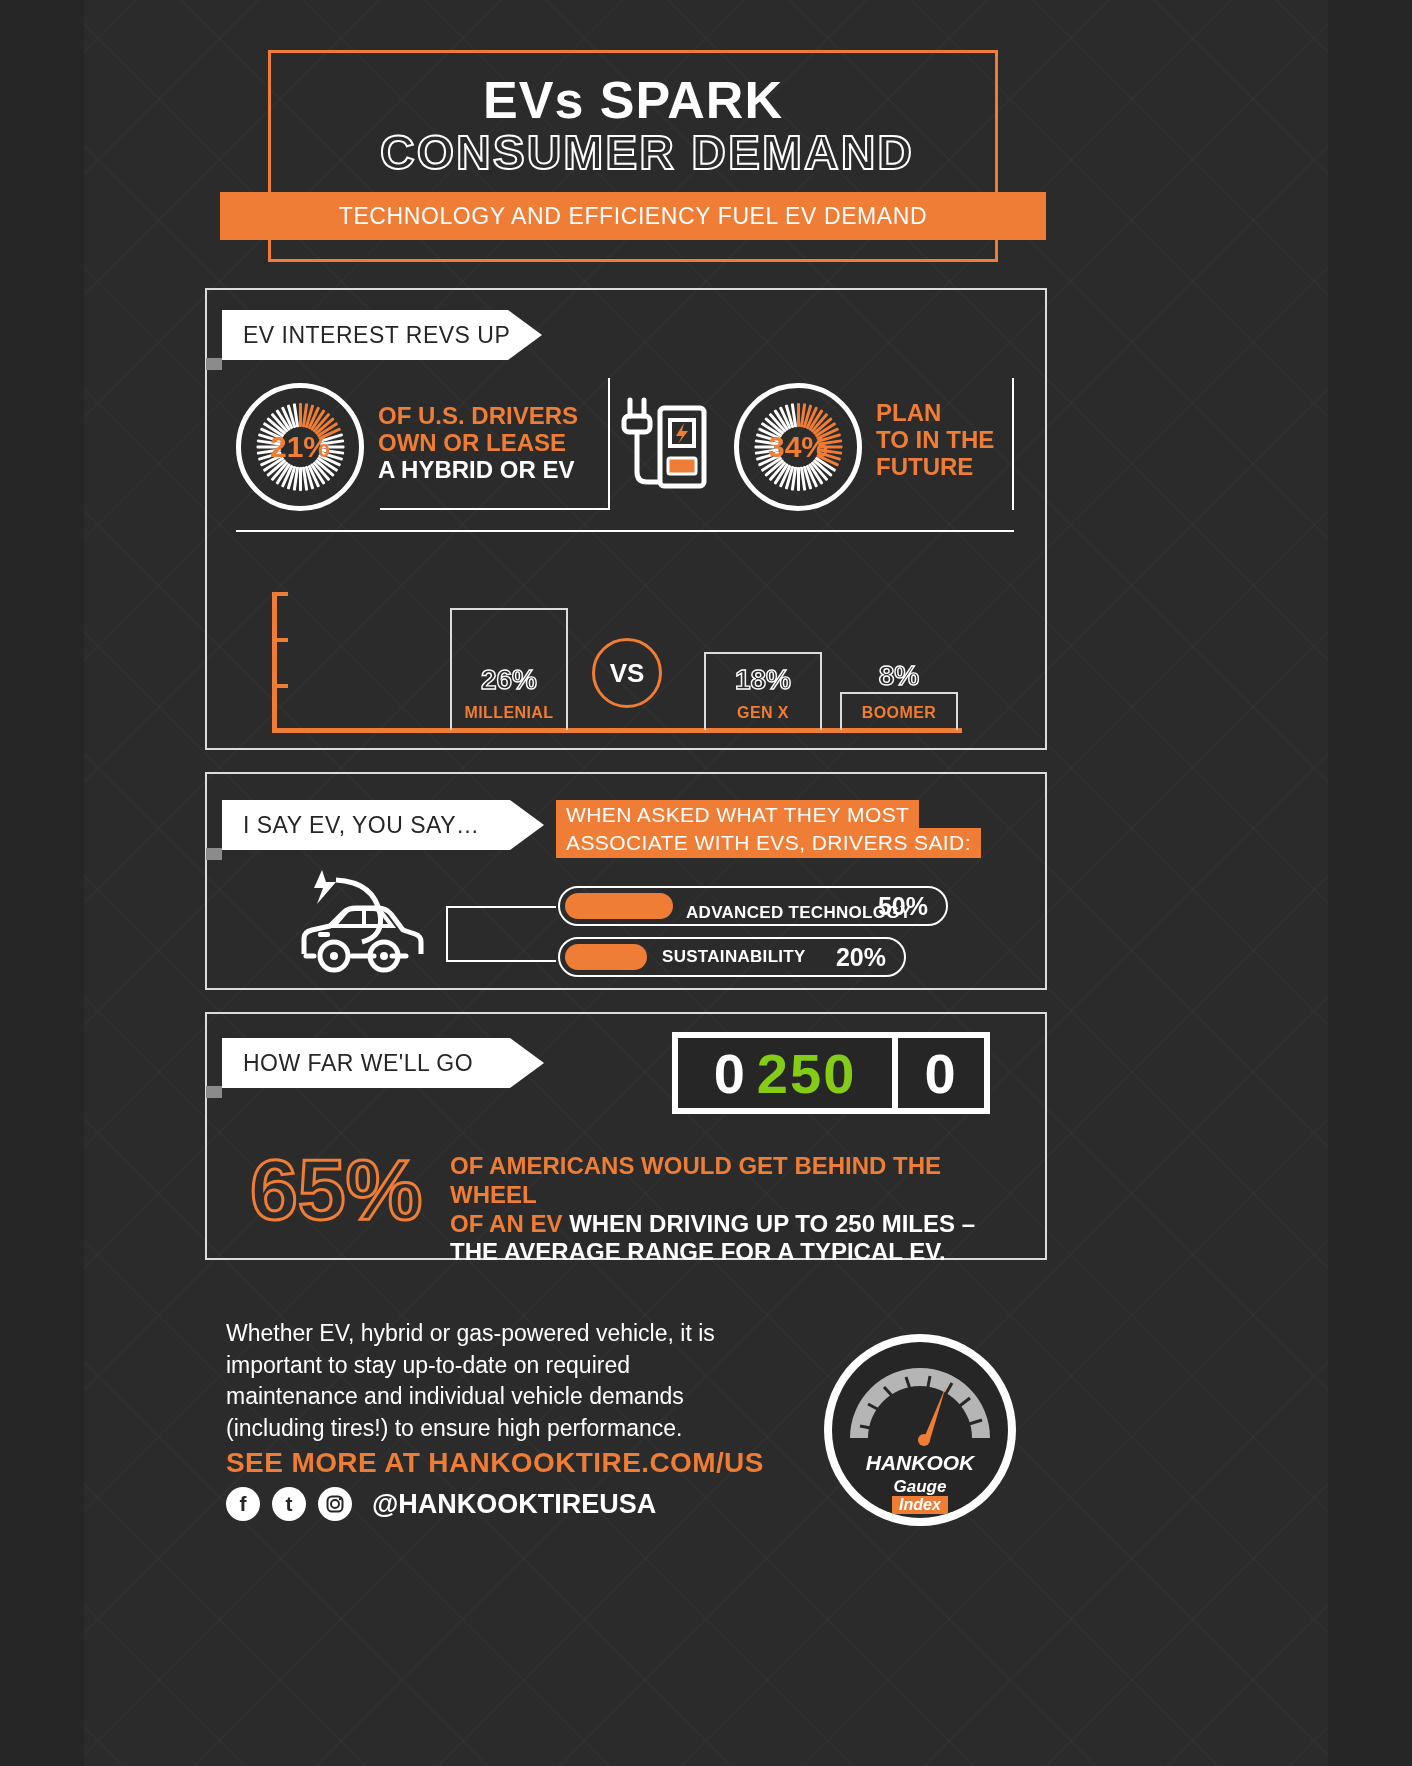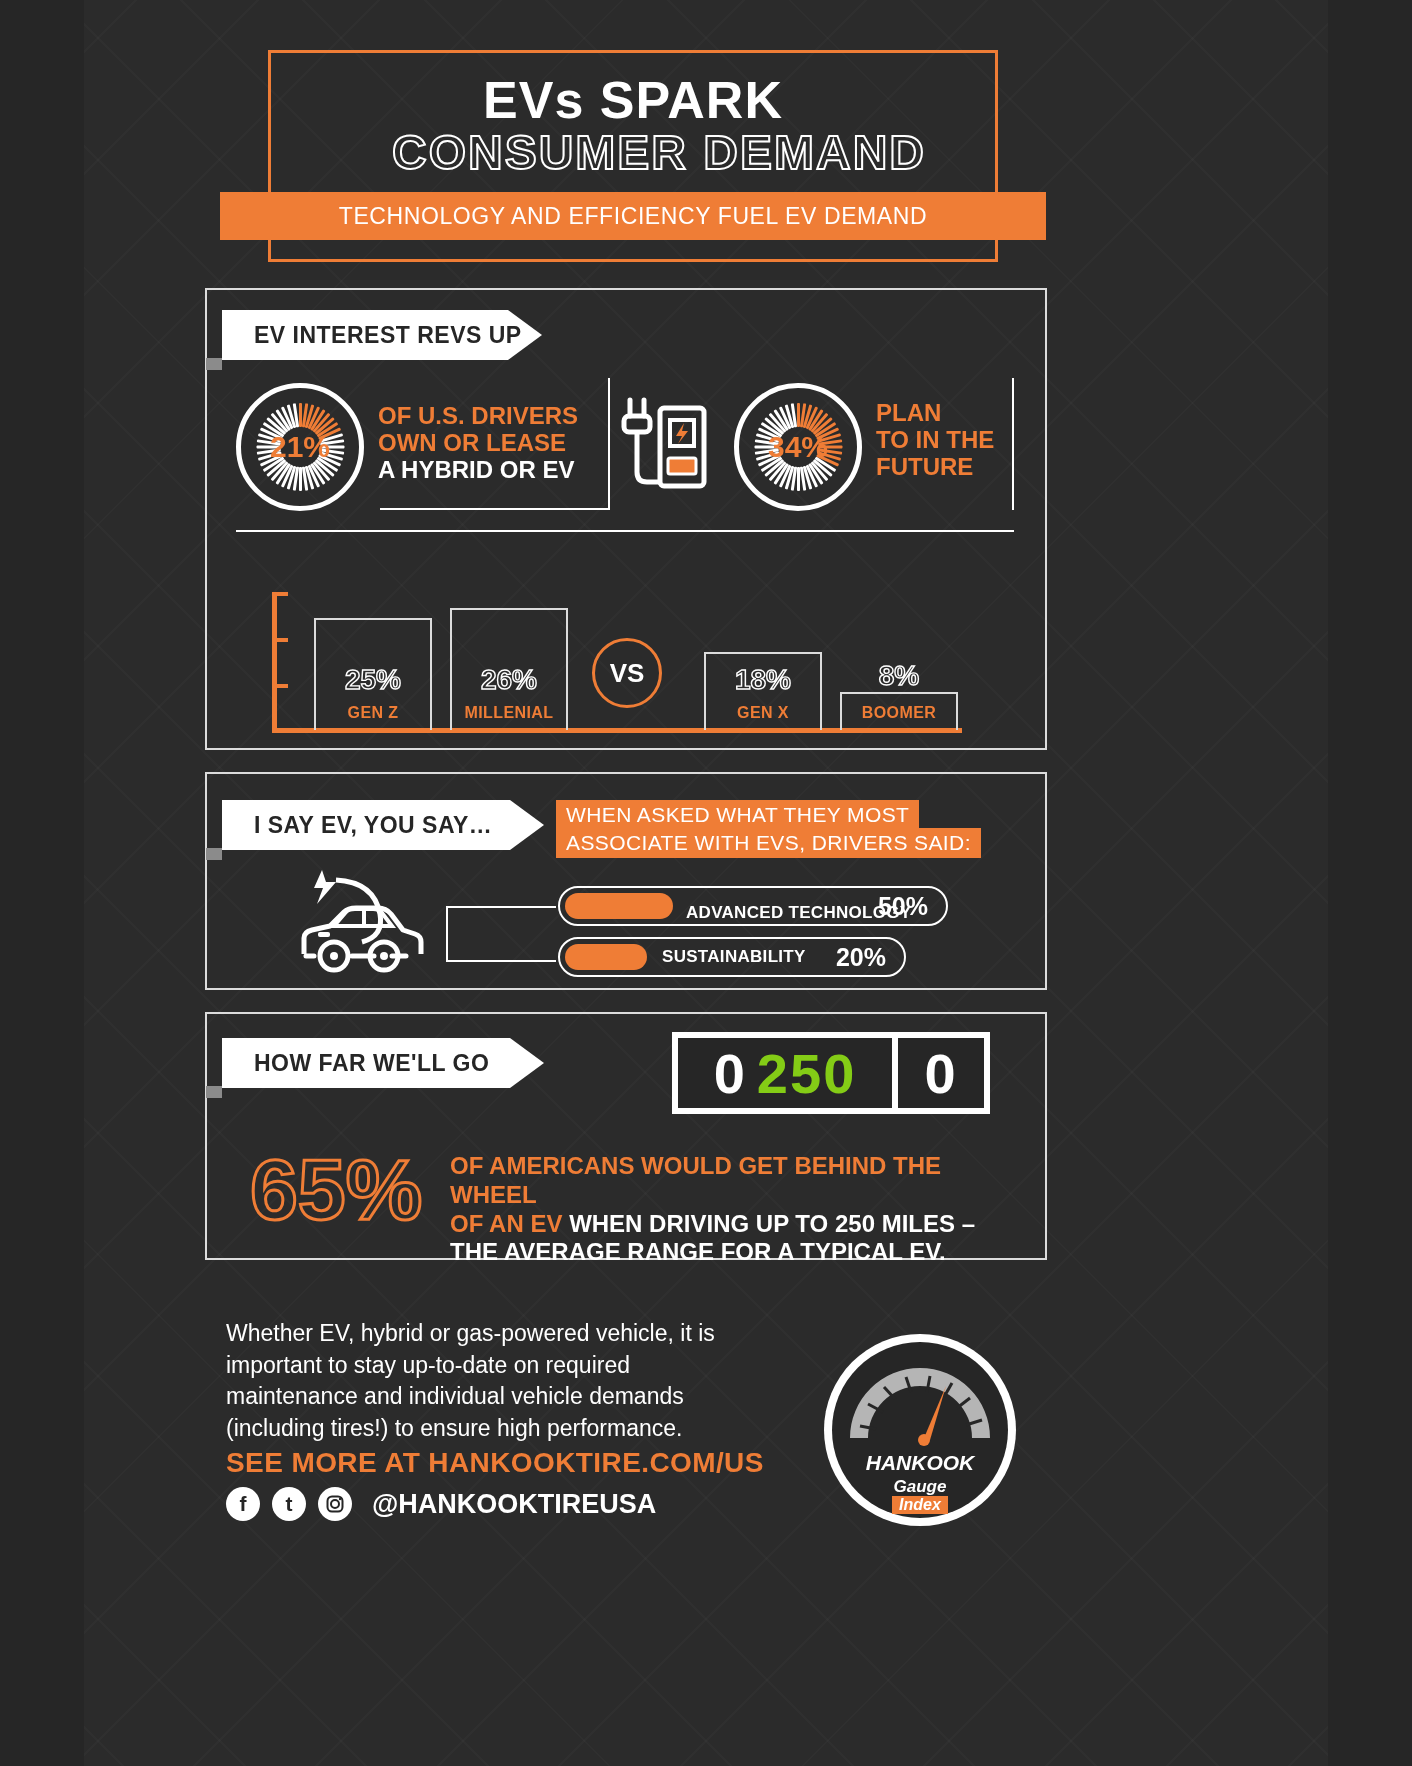--- a/index.html
+++ b/index.html
@@ -24,21 +24,21 @@
   .header-box {
     position:absolute; left:268px; top:50px; width:730px; height:212px;
     border:3px solid #ef7d36;
   }
   .title-main {
     position:absolute; left:268px; top:70px; width:730px;
     text-align:center; color:#fff;
     font-size:52px; font-weight:bold; letter-spacing:1px;
   }
   .title-sub {
-    position:absolute; left:280px; top:125px; width:758px;
+    position:absolute; left:268px; top:125px; width:758px;
     text-align:center;
     font-size:48px; font-weight:bold; letter-spacing:2px;
     color:transparent;
     -webkit-text-stroke:2px #fff;
   }
   .ribbon {
     position:absolute; left:220px; top:192px; width:826px; height:48px;
     background:#ef7d36; display:flex; align-items:center; justify-content:center;
     color:#fff; font-size:23px; letter-spacing:.6px;
   }
@@ -50,22 +50,22 @@
 
   
   .panel { position:absolute; border:2px solid #dcdcdc; }
   .p1 { left:205px; top:288px; width:842px; height:462px; }
   .p2 { left:205px; top:772px; width:842px; height:218px; }
   .p3 { left:205px; top:1012px; width:842px; height:248px; }
 
   
   .tab {
     position:absolute; background:#fff; height:50px;
-    display:flex; align-items:center; padding-left:32px;
-    color:#262626; font-size:23px; font-weight:bold; letter-spacing:.5px;
+    display:flex; align-items:center; padding-left:21px;
+    color:#262626; font-size:23px; font-weight:normal; letter-spacing:.5px;
     clip-path: polygon(0 0, calc(100% - 34px) 0, 100% 50%, calc(100% - 34px) 100%, 0 100%);
   }
   .tab::after{content:"";}
   .tab-shadow{position:absolute;width:16px;height:12px;background:#8b8b8b;}
 
   
   .donut { position:absolute; width:128px; height:128px; }
   .donut .ring {
     position:absolute; inset:0; border-radius:50%;
     border:5px solid #fff;
@@ -318,24 +318,20 @@
   <div class="hdiv" style="left:236px;top:530px;width:778px;"></div>
 
   <div class="axis">
     <i style="top:0;"></i>
       <i style="top:46px;"></i>
       <i style="top:92px;"></i>
       <i style="top:136px;"></i>
   </div>
   <div class="axis-base"></div>
 
-  <div class="bar" style="left:314px;top:618px;width:118px;height:112px;">
-    <div class="pct">25%</div>
-    <div class="lab">GEN Z</div>
-  </div>
   <div class="bar" style="left:450px;top:608px;width:118px;height:122px;">
     <div class="pct">26%</div>
     <div class="lab">MILLENIAL</div>
   </div>
   <div class="vs">VS</div>
   <div class="bar" style="left:704px;top:652px;width:118px;height:78px;">
     <div class="pct">18%</div>
     <div class="lab">GEN X</div>
   </div>
   <div class="bar" style="left:840px;top:692px;width:118px;height:38px;">

